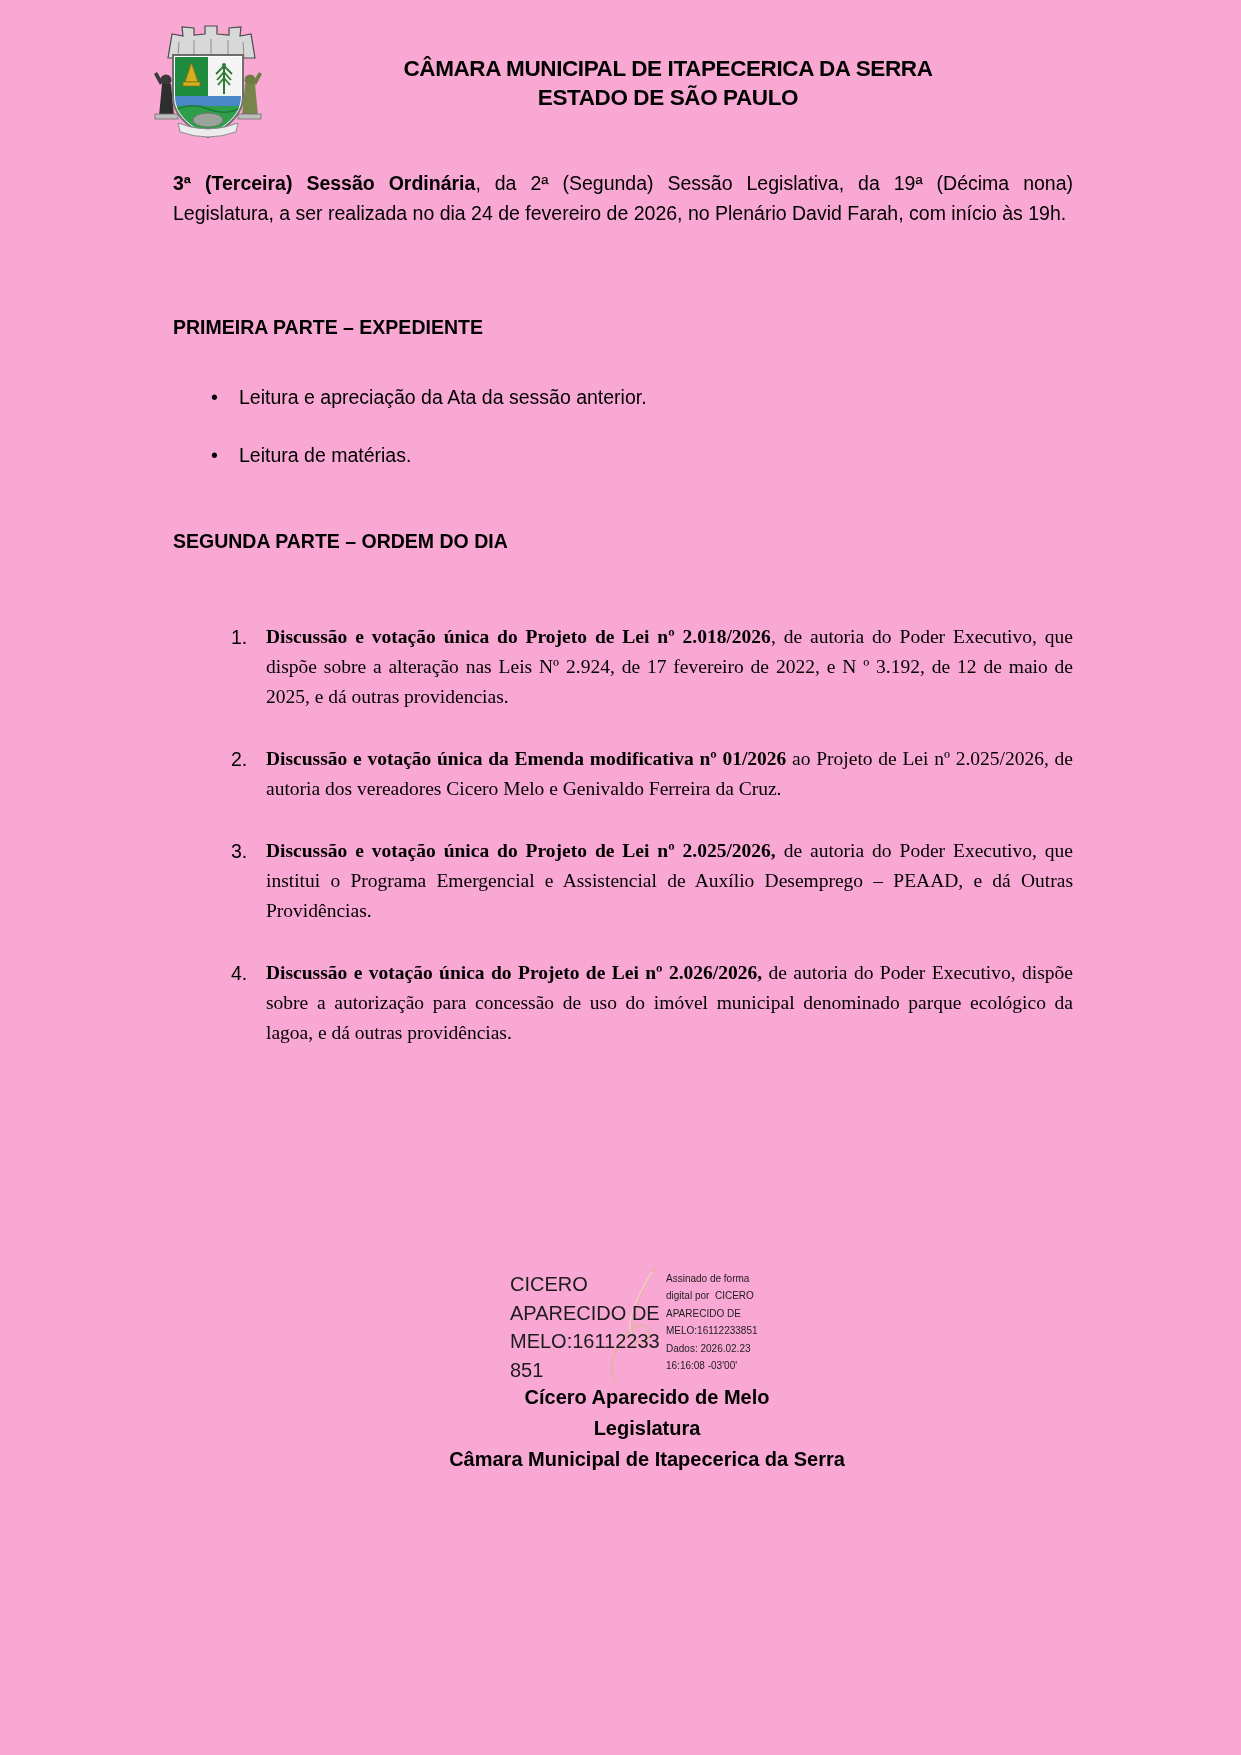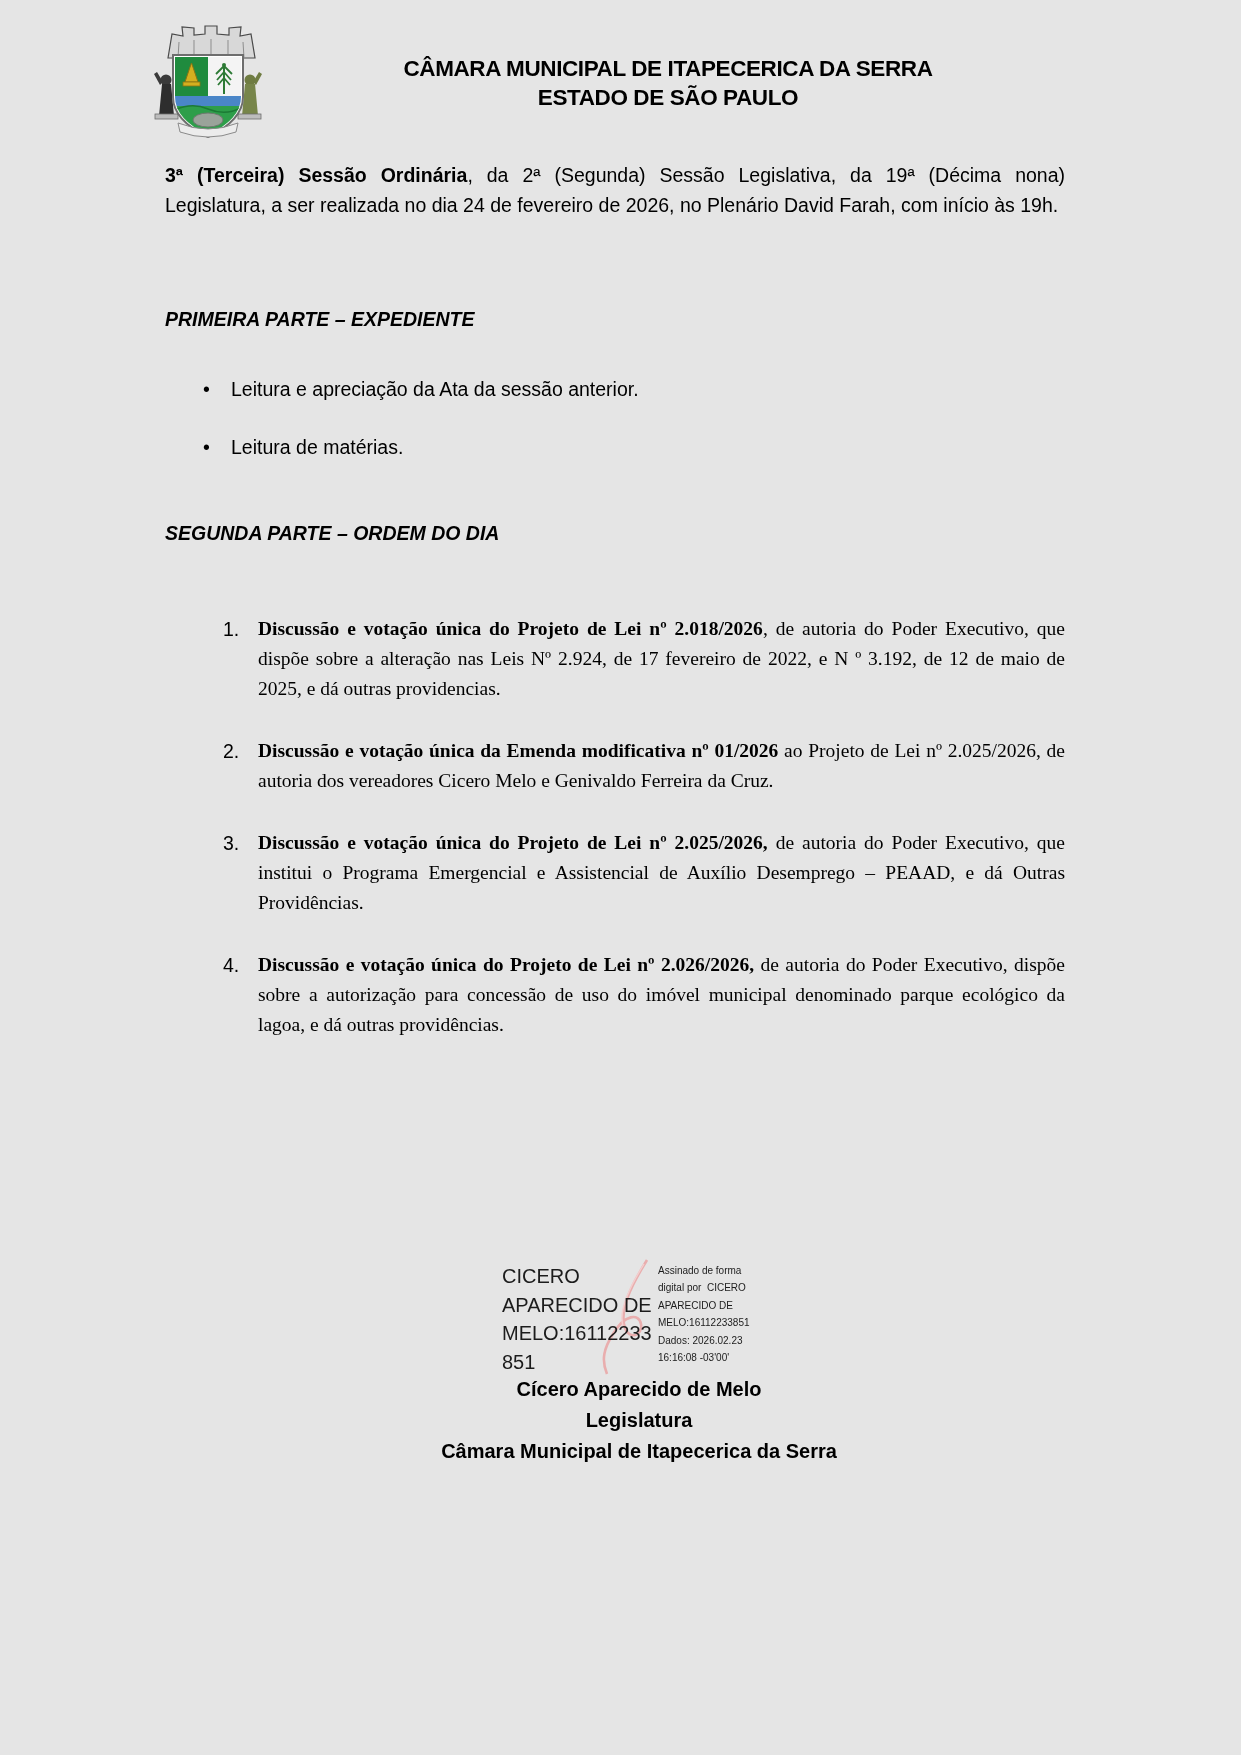--- a/index.html
+++ b/index.html
@@ -1,37 +1,37 @@
 <!DOCTYPE html>
 <html><head>
 <meta charset="utf-8">
 <style>
   html,body{margin:0;padding:0;background:#888;}
   .page{
     position:relative;
     width:1241px;height:1755px;
-    background:#e5e5e5;
+    background:#f9a8d4;
     font-family:"Liberation Sans","DejaVu Sans",sans-serif;
     color:#000;
     overflow:hidden;
     margin:0 auto;
   }
   
   .header{position:absolute;left:148px;top:22px;display:flex;}
   .crest{width:120px;height:118px;flex:0 0 120px;}
   .titles{
     width:800px;padding-top:32px;text-align:center;
     font-weight:bold;font-size:22.5px;line-height:29px;letter-spacing:-0.4px;
   }
   
   .content{position:absolute;left:157px;top:0;width:900px;height:1755px;font-size:19.5px;line-height:30px;}
-  .content > div, .content > p{position:absolute;margin:8px;width:900px;}
+  .content > div, .content > p{position:absolute;margin:16px;width:900px;}
   .intro{top:152px;text-align:justify;}
   .b{font-weight:bold;}
-  .h-sec{font-weight:bold;font-style:italic;}
+  .h-sec{font-weight:bold;}
   .h1{top:296px;}
   .h2{top:510px;}
   .bullet-item{display:block;}
   .bullet-1{top:366px;}
   .bullet-2{top:424px;}
   .bullet-dot{position:absolute;left:38px;top:0;}
   .bullet-text{display:block;padding-left:66px;}
   .agenda-item{text-align:justify;}
   .item-1{top:606px;}
   .item-2{top:728px;}

